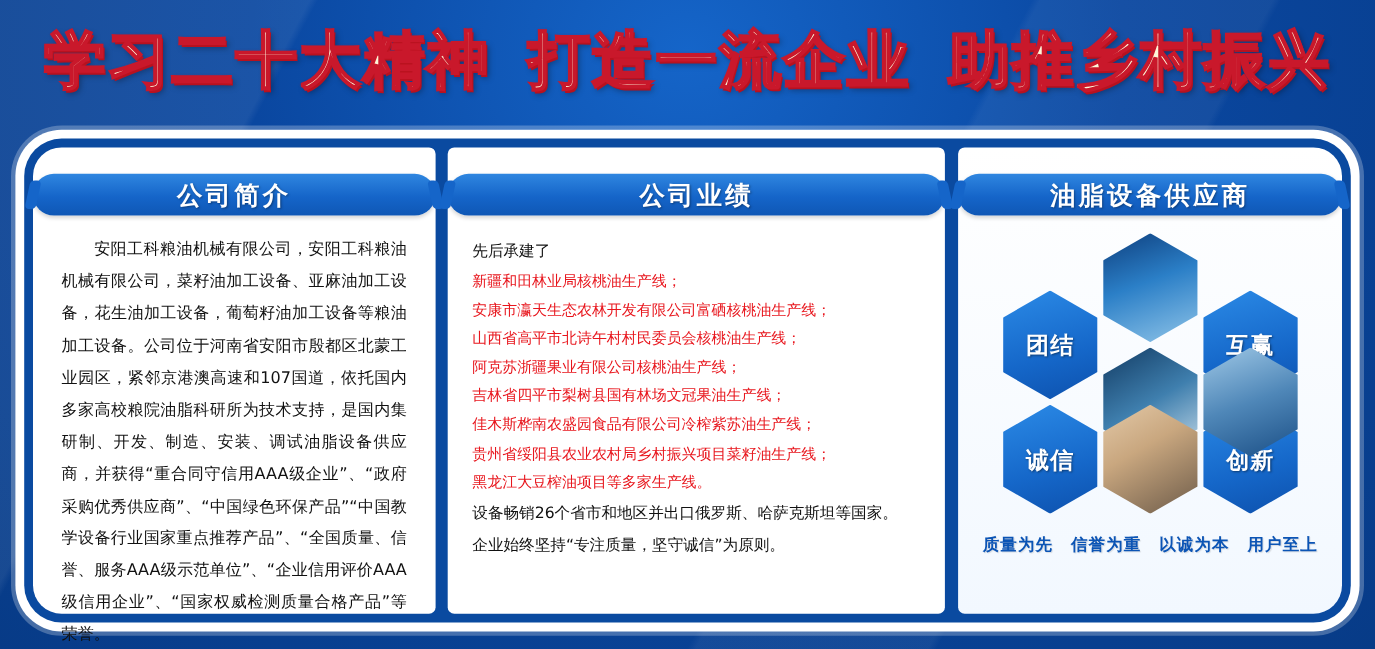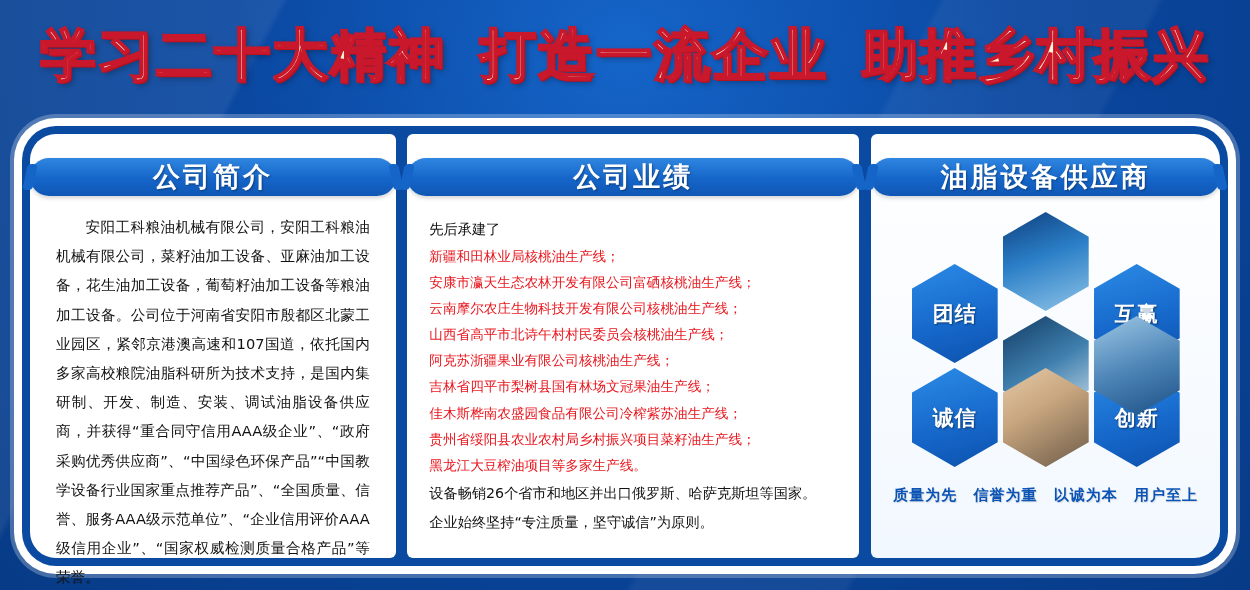--- a/index.html
+++ b/index.html
@@ -75,21 +75,21 @@
     box-shadow:0 2px 4px rgba(0,0,0,0.18);
     padding:0 26px;
   }
   .plate:before,.plate:after{
     content:"";position:absolute;top:6px;width:10px;height:26px;background:#1565c9;
   }
   .plate:before{left:-5px;transform:skewX(-12deg);border-radius:4px;}
   .plate:after{right:-5px;transform:skewX(12deg);border-radius:4px;}
   .plate span{
     position:relative;z-index:2;
-    color:#fff;font-weight:bold;font-size:27px;letter-spacing:3px;
+    color:#fff;font-weight:bold;font-size:23px;letter-spacing:3px;
     font-family:Liberation Mono, monospace;
     text-shadow:1px 1px 2px rgba(0,0,0,0.35);
   }
   .plate-wide{min-width:200px;align-items:center;}
   .body-text{
     padding:6px 26px 0 26px;
     font-family:"DejaVu Sans","Liberation Sans",sans-serif;
     font-size:14.6px;color:#111;line-height:2.0;
     text-align:justify;text-justify:inter-ideograph;
   }
@@ -166,21 +166,20 @@
     <div class="panel-div"></div>
 
     <div class="panel panel-2">
       <div class="plate">
         <span>公司业绩</span>
       </div>
       <div class="list-intro">先后承建了</div>
       <ul class="red-list">
         <li>新疆和田林业局核桃油生产线；</li>
         <li>安康市瀛天生态农林开发有限公司富硒核桃油生产线；</li>
-        <li>云南摩尔农庄生物科技开发有限公司核桃油生产线；</li>
         <li>山西省高平市北诗午村村民委员会核桃油生产线；</li>
         <li>阿克苏浙疆果业有限公司核桃油生产线；</li>
         <li>吉林省四平市梨树县国有林场文冠果油生产线；</li>
         <li>佳木斯桦南农盛园食品有限公司冷榨紫苏油生产线；</li>
         <li>贵州省绥阳县农业农村局乡村振兴项目菜籽油生产线；</li>
         <li>黑龙江大豆榨油项目等多家生产线。</li>
       </ul>
       <div class="tail">设备畅销26个省市和地区并出口俄罗斯、哈萨克斯坦等国家。</div>
       <div class="tail">企业始终坚持“专注质量，坚守诚信”为原则。</div>
     </div>

